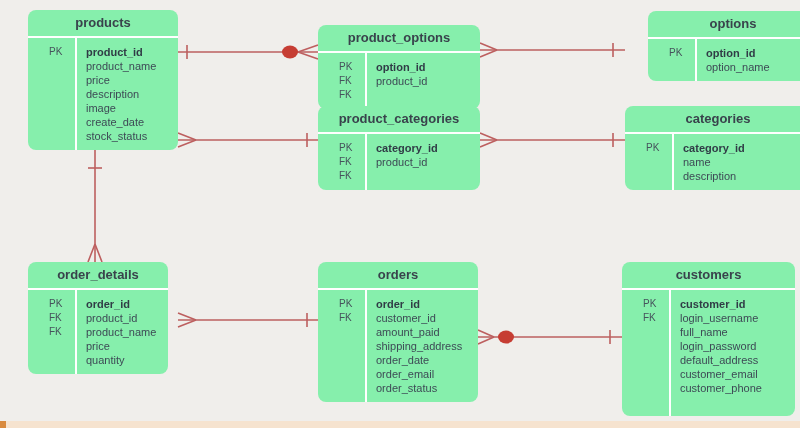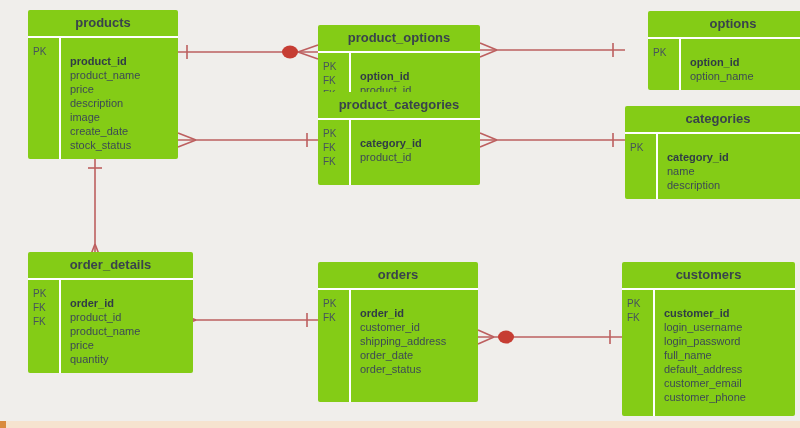--- a/index.html
+++ b/index.html
@@ -4,41 +4,41 @@
 <style>
   html,body{margin:0;padding:0;}
   body{
     width:800px;height:428px;position:relative;overflow:hidden;
     background:#f0eeeb;
     font-family:"Liberation Sans",sans-serif;
   }
   .stage{position:absolute;inset:0;}
   svg.wires{position:absolute;left:0;top:0;pointer-events:none;}
   .tbl{
-    position:absolute;background:#84cc16;border-radius:2px;color:#3d4a55;
+    position:absolute;background:#86efac;border-radius:8px;color:#3d4a55;
   }
   .tbl .hd{
     height:26px;line-height:26px;text-align:center;
     font-size:13px;font-weight:bold;color:#39434c;
     border-bottom:2px solid #ffffff;
   }
   .bd{display:flex;align-items:stretch;}
-  .keys{flex:none;width:26px;padding:7px 0 7px 5px;}
+  .keys{flex:none;width:26px;padding:7px 0 7px 21px;}
   .sep{flex:none;width:2px;background:#ffffff;}
-  .attrs{flex:1;padding:16px 0 7px 9px;overflow:hidden;}
+  .attrs{flex:1;padding:7px 0 7px 9px;overflow:hidden;}
   .ln{height:14px;line-height:14px;font-size:11px;white-space:nowrap;}
   .keys .ln{font-size:10px;color:#46535c;}
   .pk{font-weight:bold;color:#303c46;}
   
   #t-products{left:28px;top:10px;width:150px;}
   #t-product_options{left:318px;top:25px;width:162px;}
   #t-options{left:625px;top:11px;width:170px;margin-left:23px;}
-  #t-product_categories{left:318px;top:92px;width:162px;}
+  #t-product_categories{left:318px;top:106px;width:162px;}
   #t-categories{left:625px;top:106px;width:186px;}
-  #t-order_details{left:28px;top:252px;width:165px;}
+  #t-order_details{left:28px;top:262px;width:140px;}
   #t-orders{left:318px;top:262px;width:160px;}
   #t-customers{left:622px;top:262px;width:173px;}
   .footer{position:absolute;left:0;right:0;bottom:0;height:7px;background:#f6e3cf;}
   .corner{position:absolute;left:0;bottom:0;width:6px;height:7px;background:#d98a3e;}
 </style>
 </head>
 <body>
 
 <div class="stage">
 
@@ -203,22 +203,24 @@
           <div class="ln key">&nbsp;</div>
           <div class="ln key">&nbsp;</div>
           <div class="ln key">&nbsp;</div>
           <div class="ln key">&nbsp;</div>
           <div class="ln key">&nbsp;</div>
         </div>
       <div class="sep"></div>
       <div class="attrs">
           <div class="ln attr pk">order_id</div>
           <div class="ln attr">customer_id</div>
+          <div class="ln attr">amount_paid</div>
           <div class="ln attr">shipping_address</div>
           <div class="ln attr">order_date</div>
+          <div class="ln attr">order_email</div>
           <div class="ln attr">order_status</div>
         </div>
     </div>
   </div>
 
   <div class="tbl" id="t-customers">
     <div class="hd">customers</div>
     <div class="bd">
       <div class="keys">
           <div class="ln key">PK</div>
@@ -227,22 +229,22 @@
           <div class="ln key">&nbsp;</div>
           <div class="ln key">&nbsp;</div>
           <div class="ln key">&nbsp;</div>
           <div class="ln key">&nbsp;</div>
           <div class="ln key">&nbsp;</div>
         </div>
       <div class="sep"></div>
       <div class="attrs">
           <div class="ln attr pk">customer_id</div>
           <div class="ln attr">login_username</div>
+          <div class="ln attr">full_name</div>
           <div class="ln attr">login_password</div>
-          <div class="ln attr">full_name</div>
           <div class="ln attr">default_address</div>
           <div class="ln attr">customer_email</div>
           <div class="ln attr">customer_phone</div>
         </div>
     </div>
   </div>
 
   <div class="footer"></div>
   <div class="corner"></div>
 </div>

